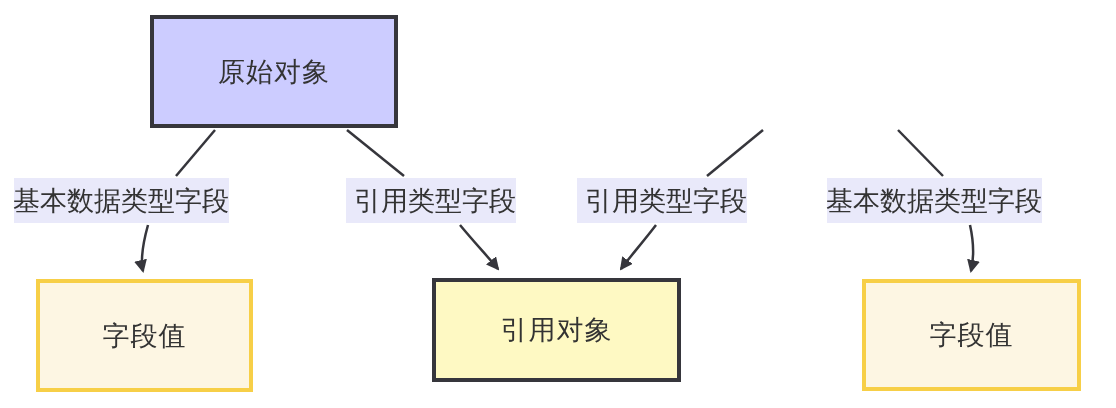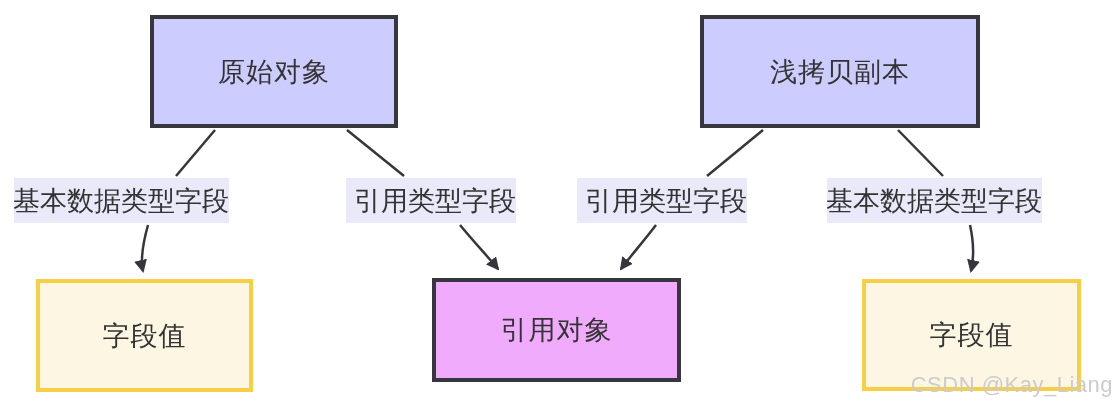--- a/index.html
+++ b/index.html
@@ -69,31 +69,27 @@
     </defs>
   <path d="M215,130 L176,176" class="edge" stroke="#36363c"></path>
       <path d="M347,130 L404,176" class="edge" stroke="#36363c"></path>
       <path d="M763,130 L707,176" class="edge" stroke="#36363c"></path>
       <path d="M898,130 L943,176" class="edge" stroke="#36363c"></path>
       <path d="M148,225 C143,243 140,258 143,271" class="edge" stroke="#36363c" marker-end="url(#arrowhead)"></path>
       <path d="M460,225 C474,242 489,258 498,269" class="edge" stroke="#36363c" marker-end="url(#arrowhead)"></path>
       <path d="M656,225 C643,242 629,258 621,269" class="edge" stroke="#36363c" marker-end="url(#arrowhead)"></path>
       <path d="M970,225 C974,243 974,258 971,271" class="edge" stroke="#36363c" marker-end="url(#arrowhead)"></path>
     </svg>
-  <span class="watermark" style="color: rgb(204, 204, 204);">CSDN @Kay_Liang</span>
 <div class="node" style="left: 150px; top: 15px; width: 248px; height: 113px; background: rgb(204, 204, 255); border-color: rgb(54, 54, 60);">
       <span>原始对象</span>
-    </div>
-    <div class="node" style="left: 700px; top: 15px; width: 280px; height: 113px; background: rgb(204, 204, 255); border-color: rgb(54, 54, 60);">
-      <span>浅拷贝副本</span>
     </div>
     <div class="node" style="left: 36px; top: 279px; width: 217px; height: 113px; background: rgb(253, 246, 227); border-color: rgb(247, 207, 71);">
       <span>字段值</span>
     </div>
-    <div class="node" style="left: 432px; top: 278px; width: 249px; height: 104px; background: #f0abfc; border-color: rgb(54, 54, 60); text-align: right;">
+    <div class="node" style="left: 432px; top: 278px; width: 249px; height: 104px; background: #fef9c3; border-color: rgb(54, 54, 60); text-align: right;">
       <span>引用对象</span>
     </div>
     <div class="node" style="left: 862px; top: 279px; width: 219px; height: 112px; background: rgb(253, 246, 227); border-color: rgb(247, 207, 71);">
       <span>字段值</span>
     </div>
     <div class="edge-label" style="left: 14px; top: 178px; width: 215px; height: 45px; background: rgb(233, 233, 250);">
       <span>基本数据类型字段</span>
     </div>
     <div class="edge-label" style="left: 346px; top: 178px; width: 170px; height: 45px; background: rgb(233, 233, 250);">
       <span>引用类型字段</span>

